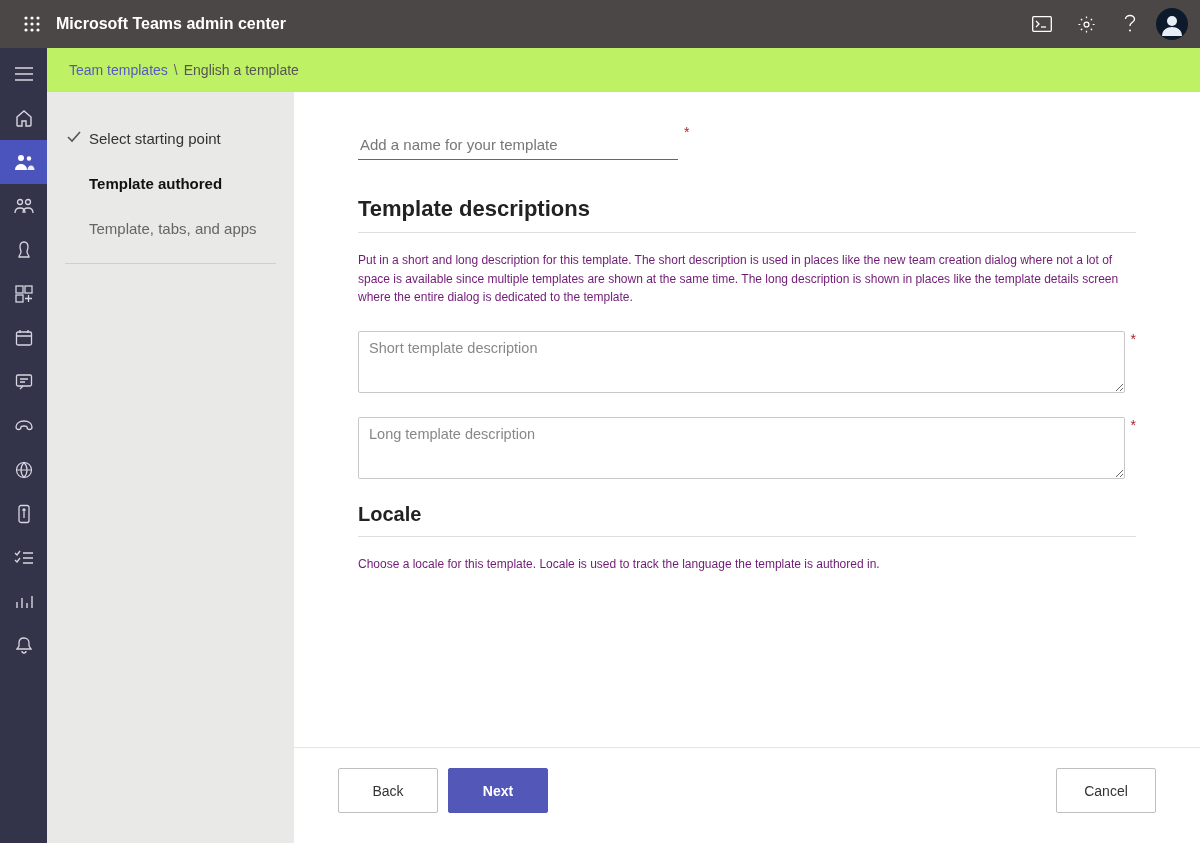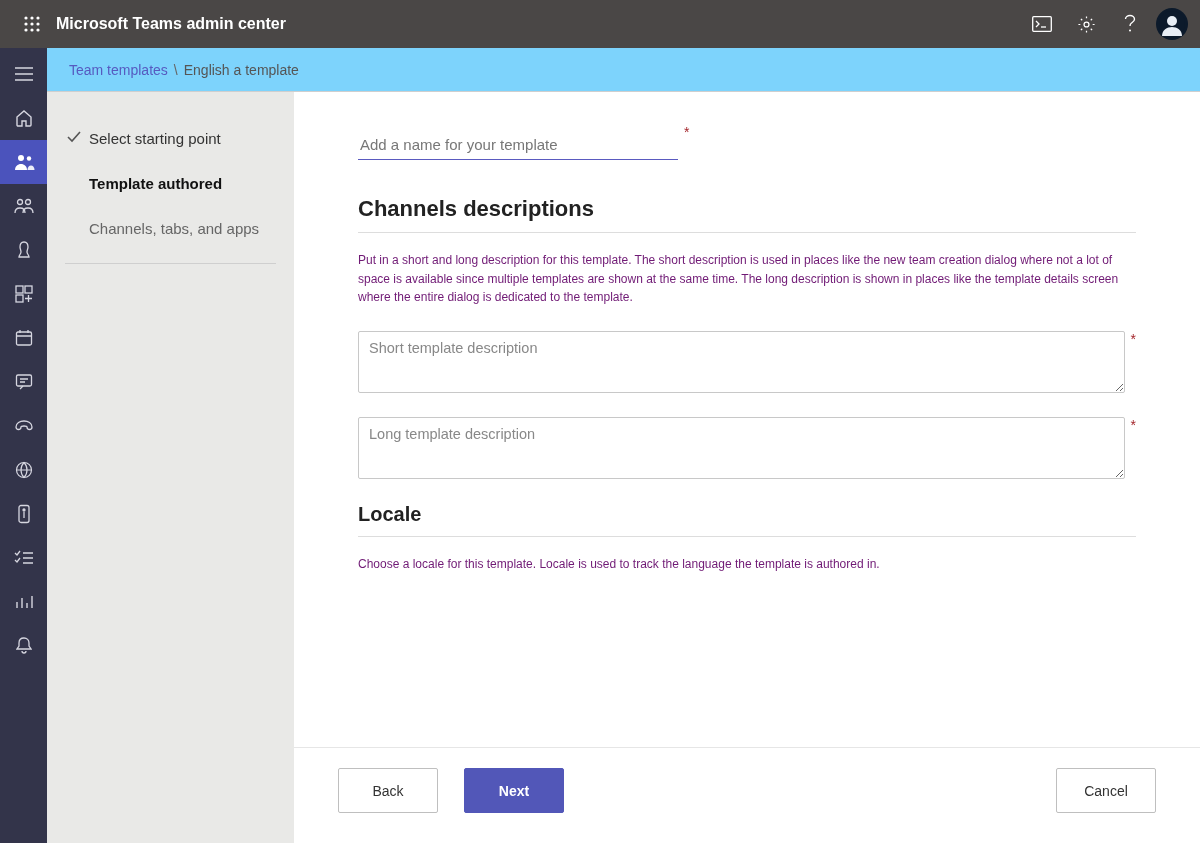--- a/index.html
+++ b/index.html
@@ -65,21 +65,21 @@
     
     .content-area { flex: 1; display: flex; flex-direction: column; background: #e9e9e7; }
 
     
     .breadcrumb-bar {
       height: 44px;
       border-bottom: 1px solid #cfcfcf;
       display: flex; align-items: center;
       padding: 0 22px;
       font-size: 14px;
-      background: #7dd3fc;
+      background: #bef264;
     }
     .breadcrumb-link { color: #565ac0; cursor: pointer; }
     .breadcrumb-sep { margin: 0 6px; color: #666; }
     .breadcrumb-cur { color: #555; }
 
     
     .wizard-wrap { flex: 1; display: flex; overflow: hidden; }
 
     .wizard-nav {
       width: 247px;
@@ -181,21 +181,21 @@
       border: 1px solid #bfbfbf;
       background: #fff; color: #333;
       font-size: 14px;
       border-radius: 2px;
       padding: 0 18px;
       cursor: pointer;
     }
     .btn.primary {
       background: #5257b8; border-color: #5257b8; color: #fff; font-weight: 600;
     }
-    .btn + .btn { margin-left: 26px; }
+    .btn + .btn { margin-left: 10px; }
     .footer-spacer { flex: 1; }
 
     svg { display: block; }
   </style>
 </head>
 <body>
 
 <div class="top-bar">
   <div class="waffle">
     <svg width="16" height="16" viewBox="0 0 16 16" fill="#fff">
@@ -345,33 +345,33 @@
               </svg>
           </span>
           <span class="label">Select starting point</span>
         </div>
         <div class="wiz-step current">
           <span class="mark"></span>
           <span class="label">Template authored</span>
         </div>
         <div class="wiz-step future">
           <span class="mark"></span>
-          <span class="label">Channels, tabs, and apps</span>
+          <span class="label">Template, tabs, and apps</span>
         </div>
         <div class="wiz-divider"></div>
       </div>
 
       <div class="wizard-main">
         <div class="wizard-content">
           <div class="name-row">
             <input class="name-input" type="text" placeholder="Add a name for your template" style="">
             <span class="req-mark">*</span>
           </div>
 
-          <h2 class="section-title">Channels descriptions</h2>
+          <h2 class="section-title">Template descriptions</h2>
           <p class="section-desc">Put in a short and long description for this template. The short description is used in places like the new team creation dialog where not a lot of space is available since multiple templates are shown at the same time. The long description is shown in places like the template details screen where the entire dialog is dedicated to the template.</p>
 
           <div class="ta-row">
             <textarea class="desc-ta" placeholder="Short template description" style=""></textarea>
             <span class="ta-req">*</span>
           </div>
           <div class="ta-row">
             <textarea class="desc-ta" placeholder="Long template description" style=""></textarea>
             <span class="ta-req">*</span>
           </div>

